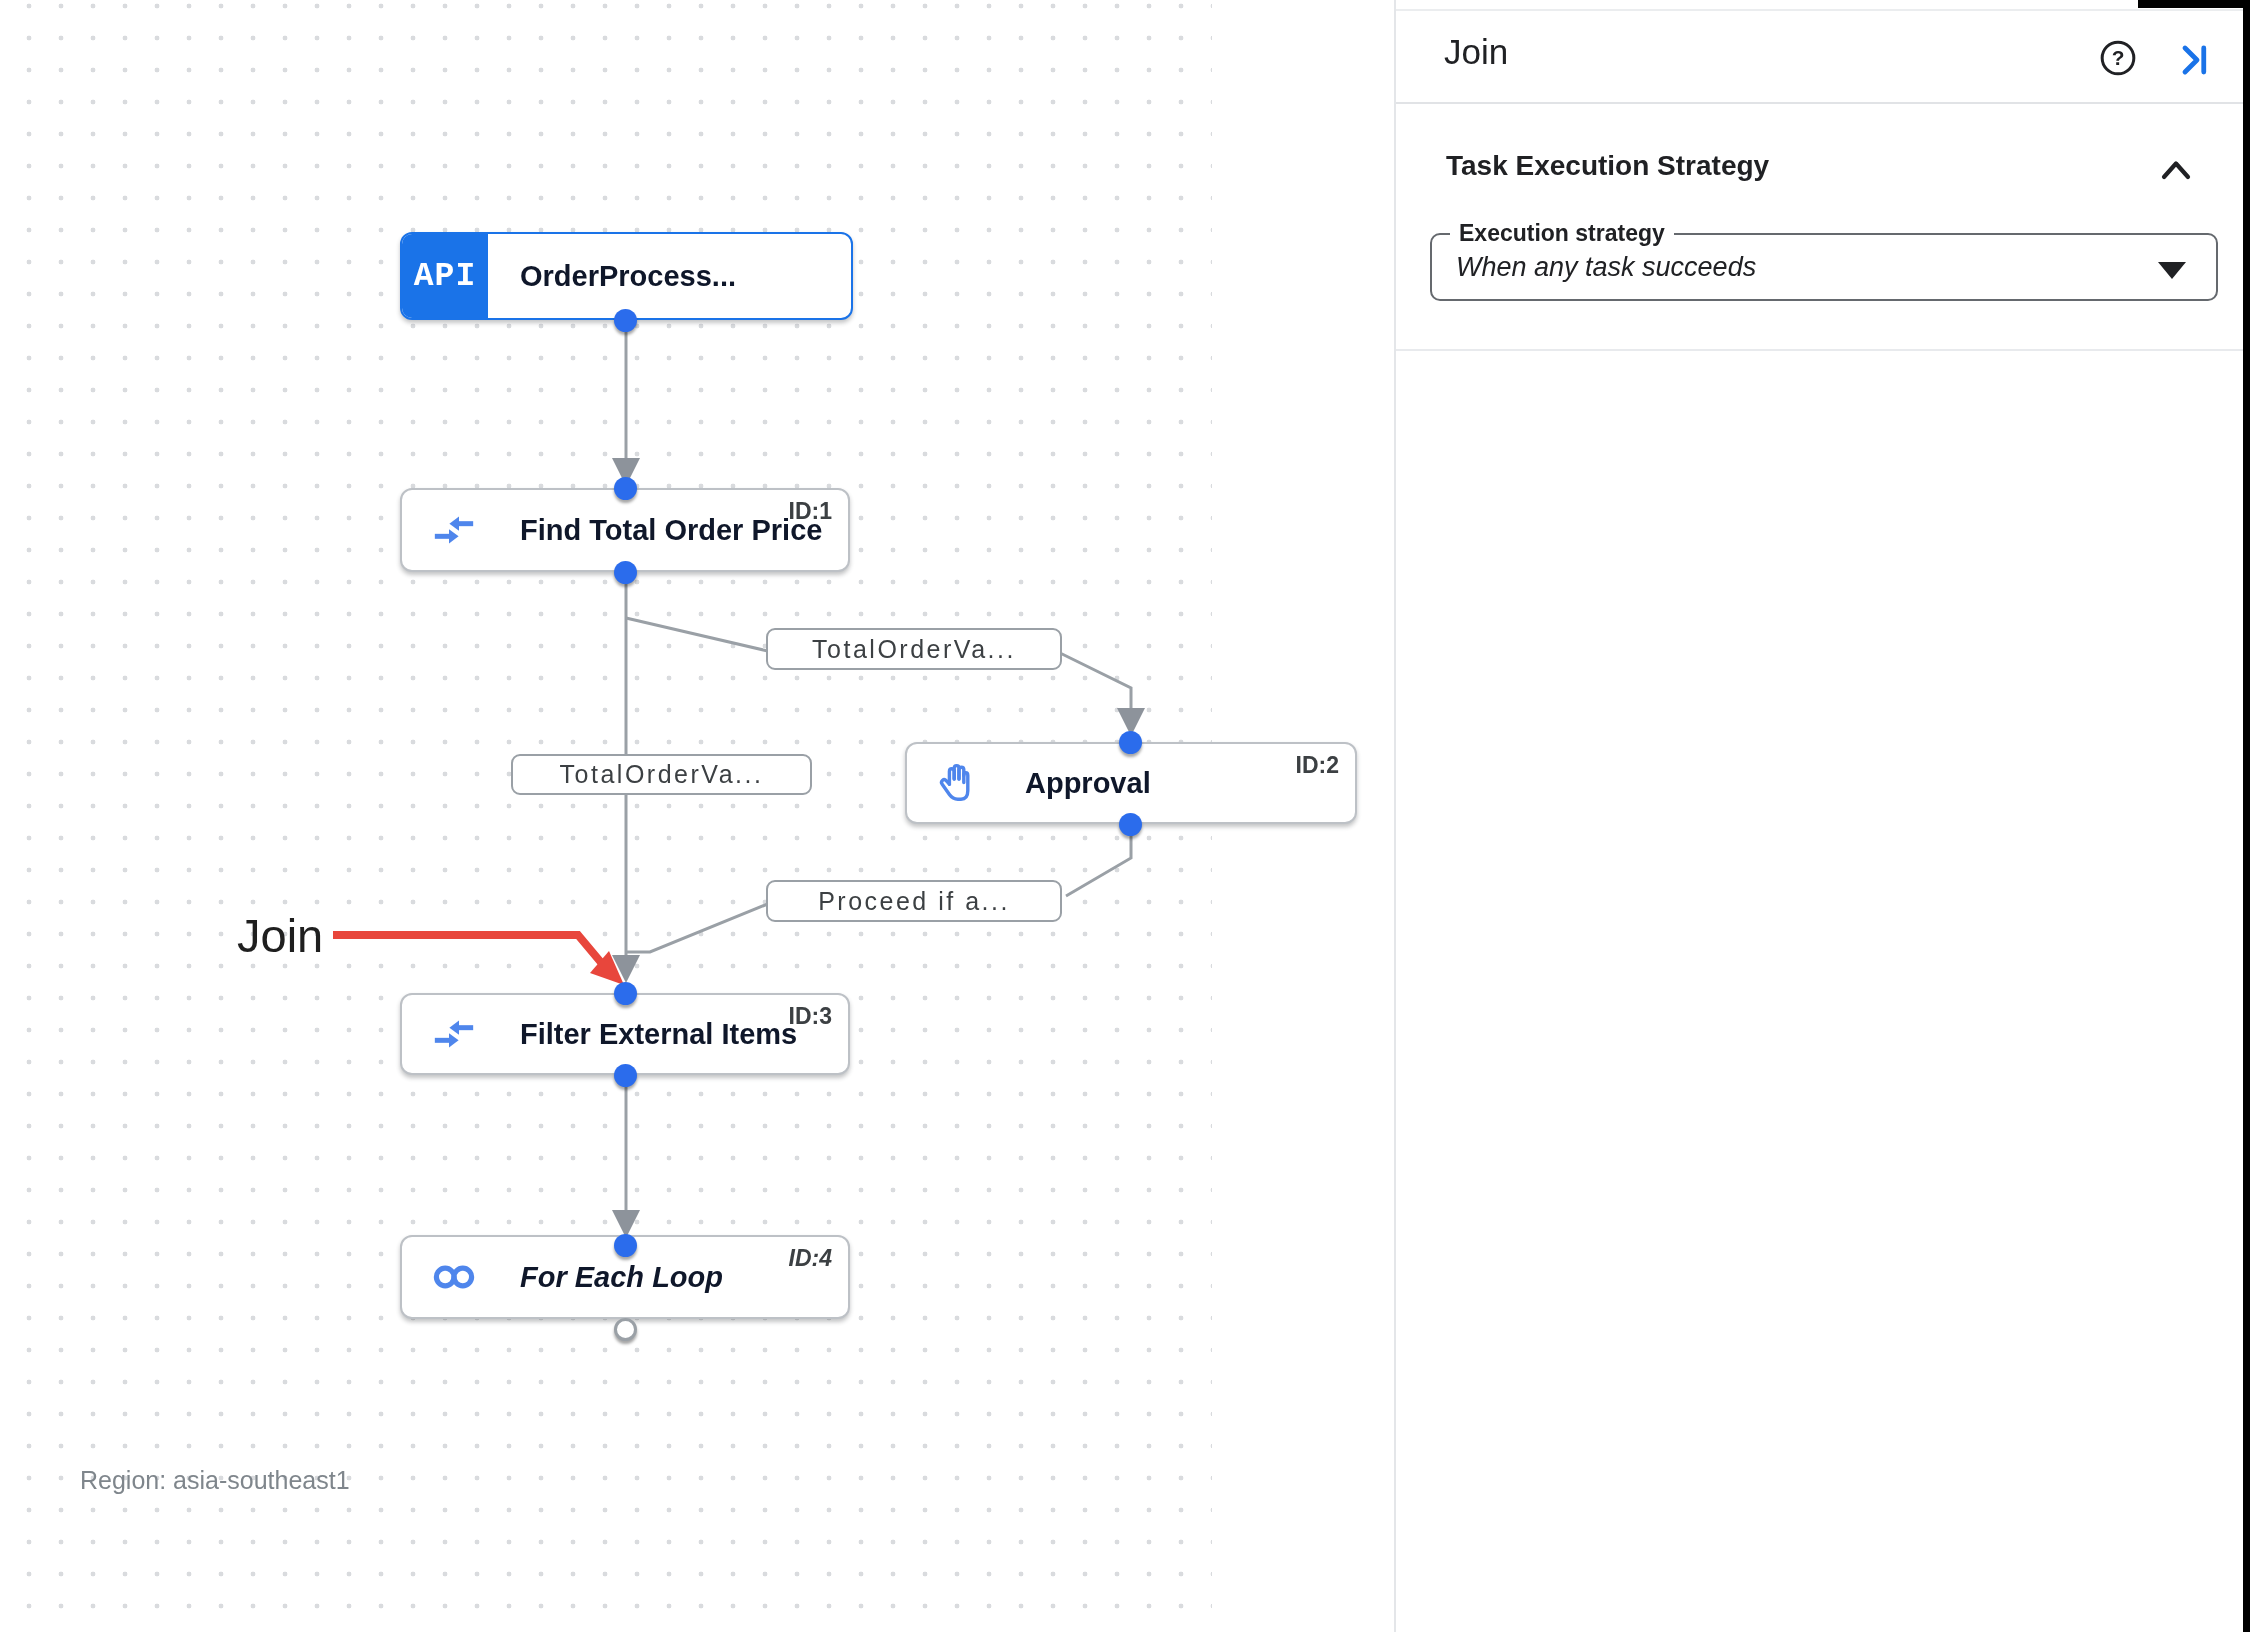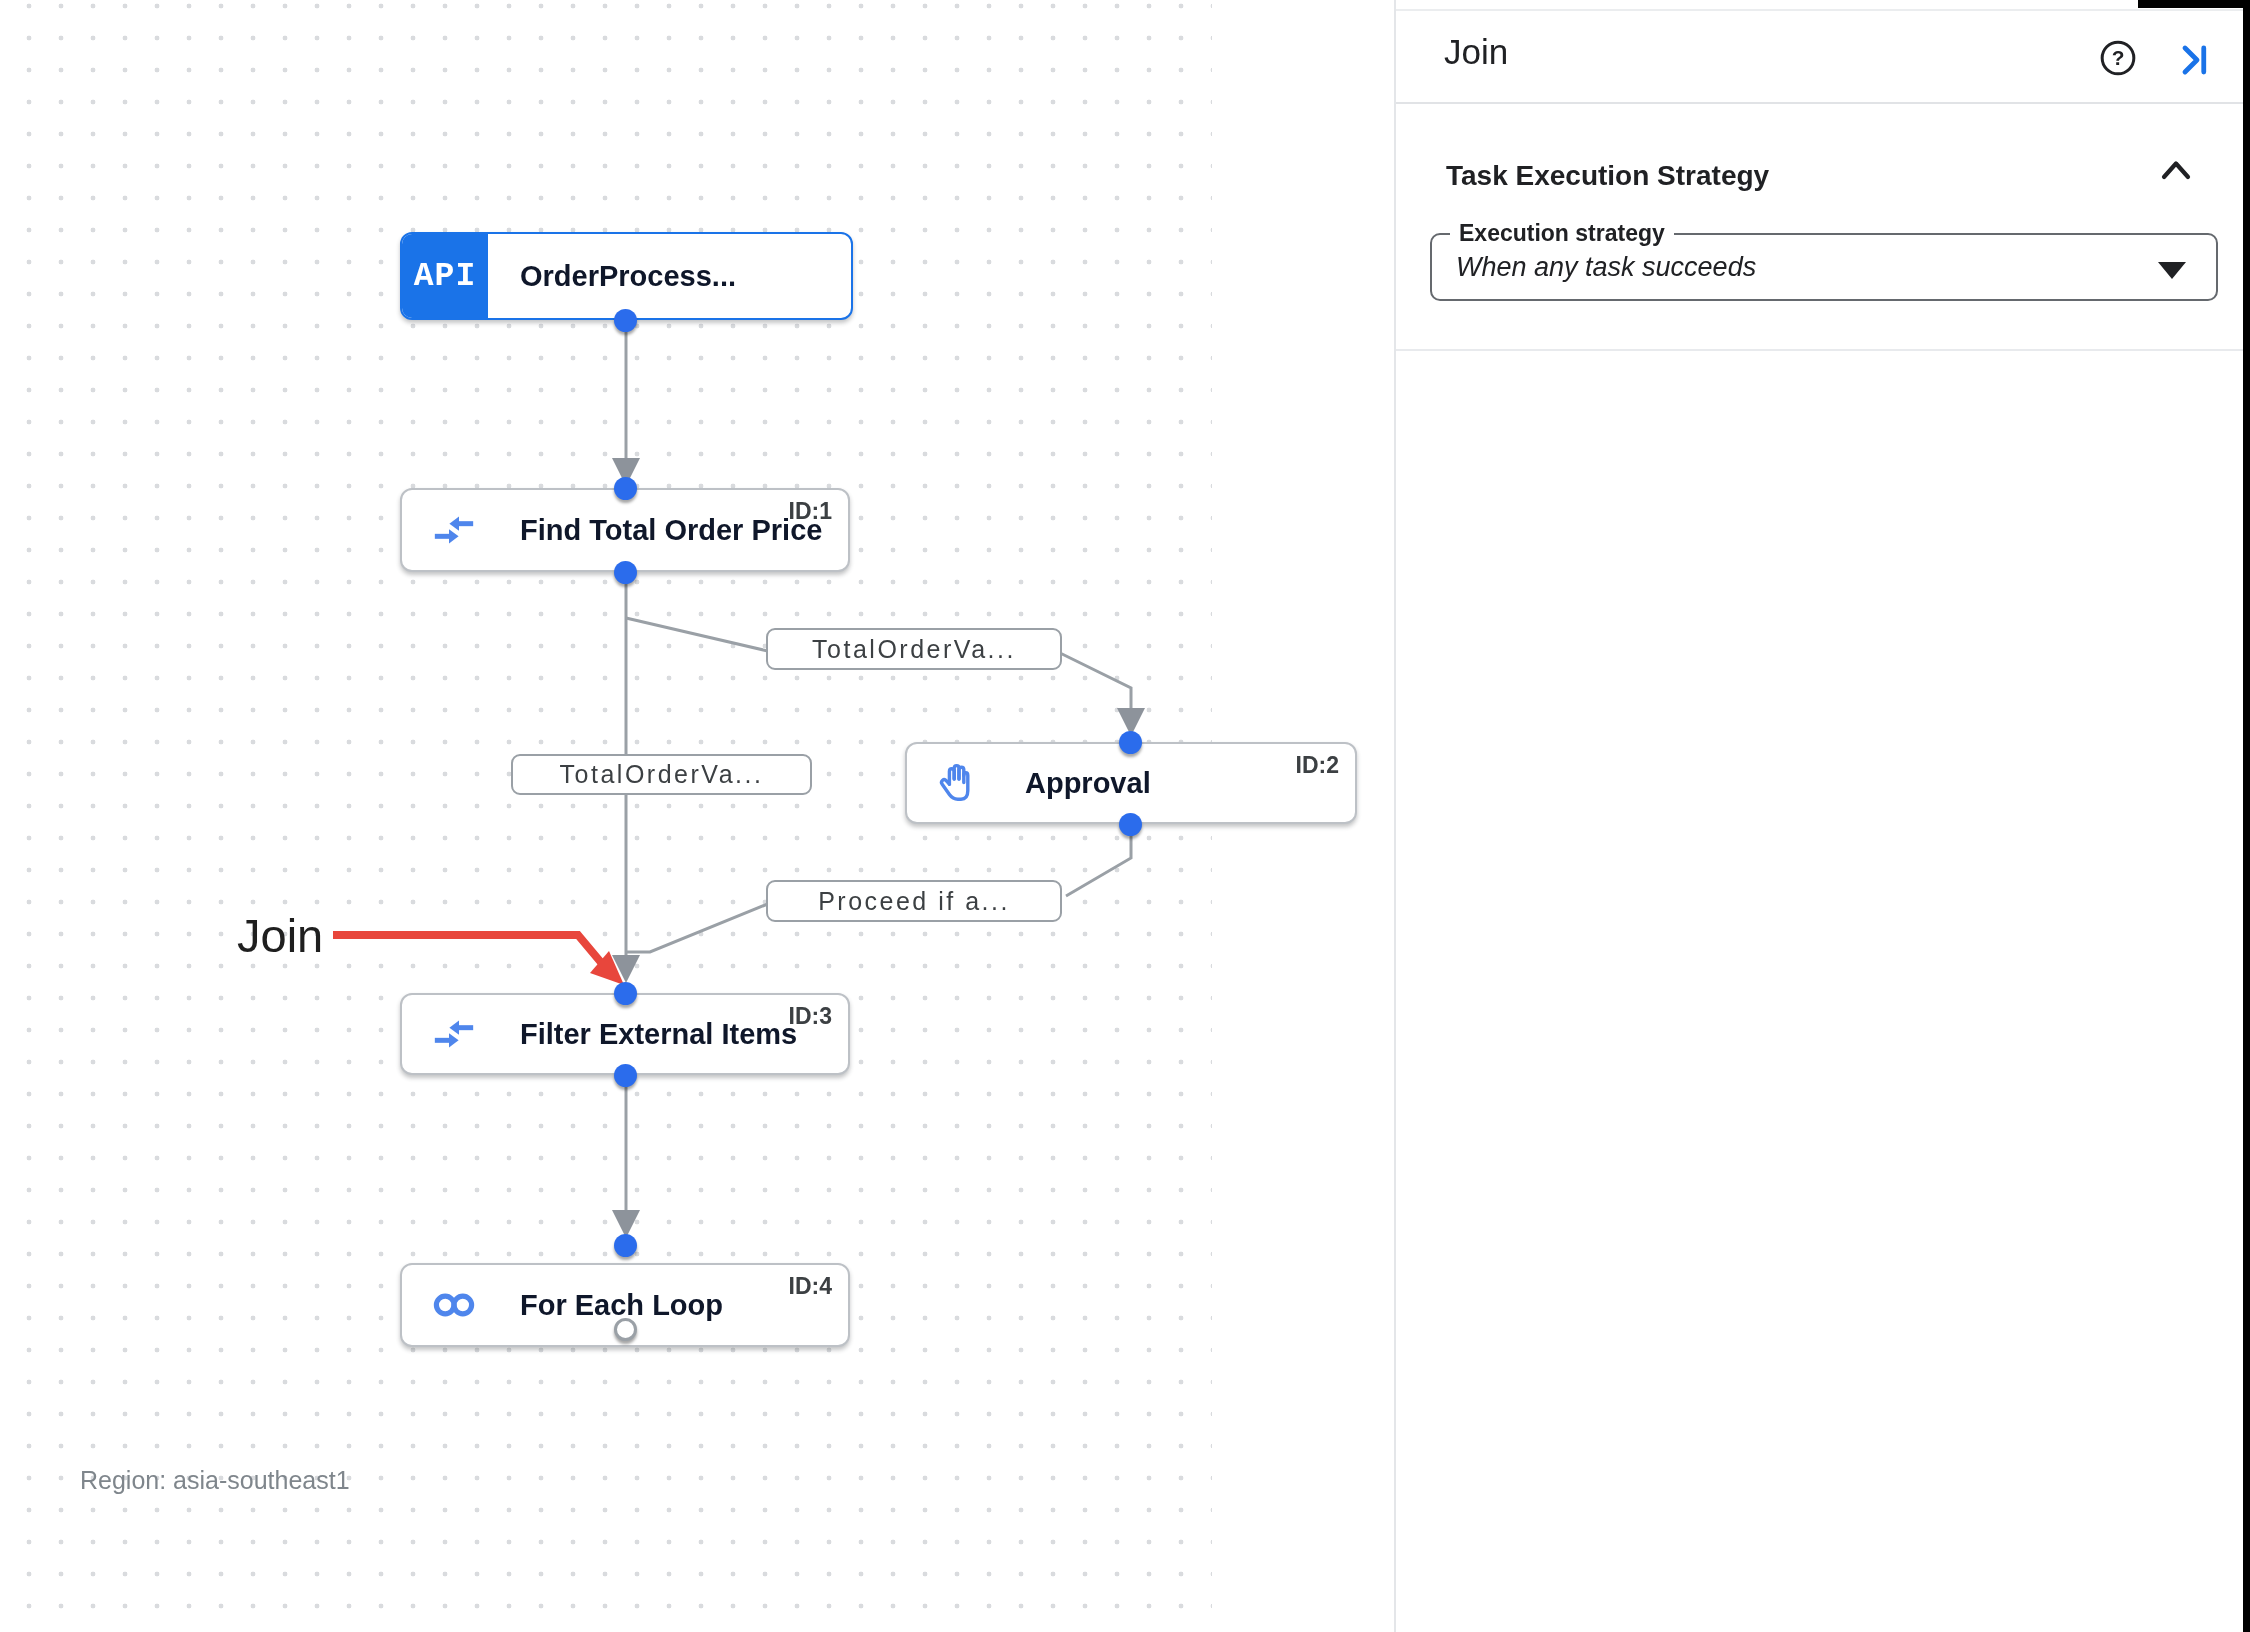--- a/index.html
+++ b/index.html
@@ -22,21 +22,21 @@
   .node .nid { position:absolute; top:8px; right:16px; font-size:23px; font-weight:700; color:#3c4043; }
 
   #node-trigger { left:400px; top:232px; width:453px; height:88px; border:2.5px solid #1a73e8; overflow:hidden; }
   #node-trigger .api-badge { position:absolute; left:0; top:0; bottom:0; width:86px; background:#1a73e8;
     display:flex; align-items:center; justify-content:center; color:#fff;
     font-family:"Liberation Mono","DejaVu Sans Mono",monospace; font-weight:700; font-size:33px; letter-spacing:1px; }
 
   #node-find    { left:400px; top:488px;  width:450px; height:84px; }
   #node-approval{ left:905px; top:742px;  width:452px; height:82px; }
   #node-filter  { left:400px; top:993px;  width:450px; height:82px; }
-  #node-foreach { left:400px; top:1263px; width:450px; height:84px; }
+  #node-foreach { left:400px; top:1235px; width:450px; height:84px;font-style:italic; }
 
   .port { position:absolute; width:23px; height:23px; border-radius:50%; background:#2b6cec;
     box-shadow:0 3px 3px rgba(0,0,0,.35); }
   .port.white { background:#fff; border:3.5px solid #9aa0a6; }
 
   .edge-label { position:absolute; background:#fff; border:2px solid #9aa0a6; border-radius:9px;
     display:flex; align-items:center; justify-content:center; font-size:25px; color:#3c4043;
     letter-spacing:2.5px; white-space:nowrap; }
 
   #annotation-text { position:absolute; left:237px; top:908px; font-size:47px; font-weight:500; color:#1f1f1f; }
@@ -45,21 +45,21 @@
   
   #panel { position:absolute; left:1394px; top:0; width:856px; height:1632px; background:#fff;
     border-left:2px solid #e4e6e9; }
   #panel .top-hairline { position:absolute; left:0; top:9px; width:100%; height:2px; background:#ebedef; }
   #panel-title { position:absolute; left:48px; top:32px; font-size:35px; font-weight:400; color:#202124; }
   #help-btn { position:absolute; left:700px; top:36px; width:44px; height:44px; display:flex;
     align-items:center; justify-content:center; }
   #collapse-btn { position:absolute; left:776px; top:38px; width:44px; height:44px; display:flex;
     align-items:center; justify-content:center; }
   #panel .header-divider { position:absolute; left:0; top:102px; width:100%; height:2px; background:#e1e3e6; }
-  #section-heading { position:absolute; left:50px; top:160px; font-size:28px; font-weight:700; color:#202124; }
+  #section-heading { position:absolute; left:50px; top:150px; font-size:28px; font-weight:700; color:#202124; }
   #section-chevron { position:absolute; left:762px; top:156px; width:36px; height:30px; }
   #exec-select { position:absolute; left:34px; top:233px; width:788px; height:68px;
     border:2.5px solid #65696e; border-radius:10px; background:#fff; cursor:pointer; }
   #exec-label { position:absolute; left:54px; top:219px; padding:0 9px; background:#fff;
     font-size:23px; font-weight:700; color:#202124; line-height:28px; }
   #exec-value { position:absolute; left:24px; top:0; height:100%; display:flex; align-items:center;
     font-size:27px; color:#202124;font-style:italic; }
   #exec-caret { position:absolute; right:30px; top:27px; width:0; height:0;
     border-left:14px solid transparent; border-right:14px solid transparent; border-top:17px solid #202124; }
   #panel .section-divider { position:absolute; left:0; top:349px; width:100%; height:2px; background:#e8eaed; }

